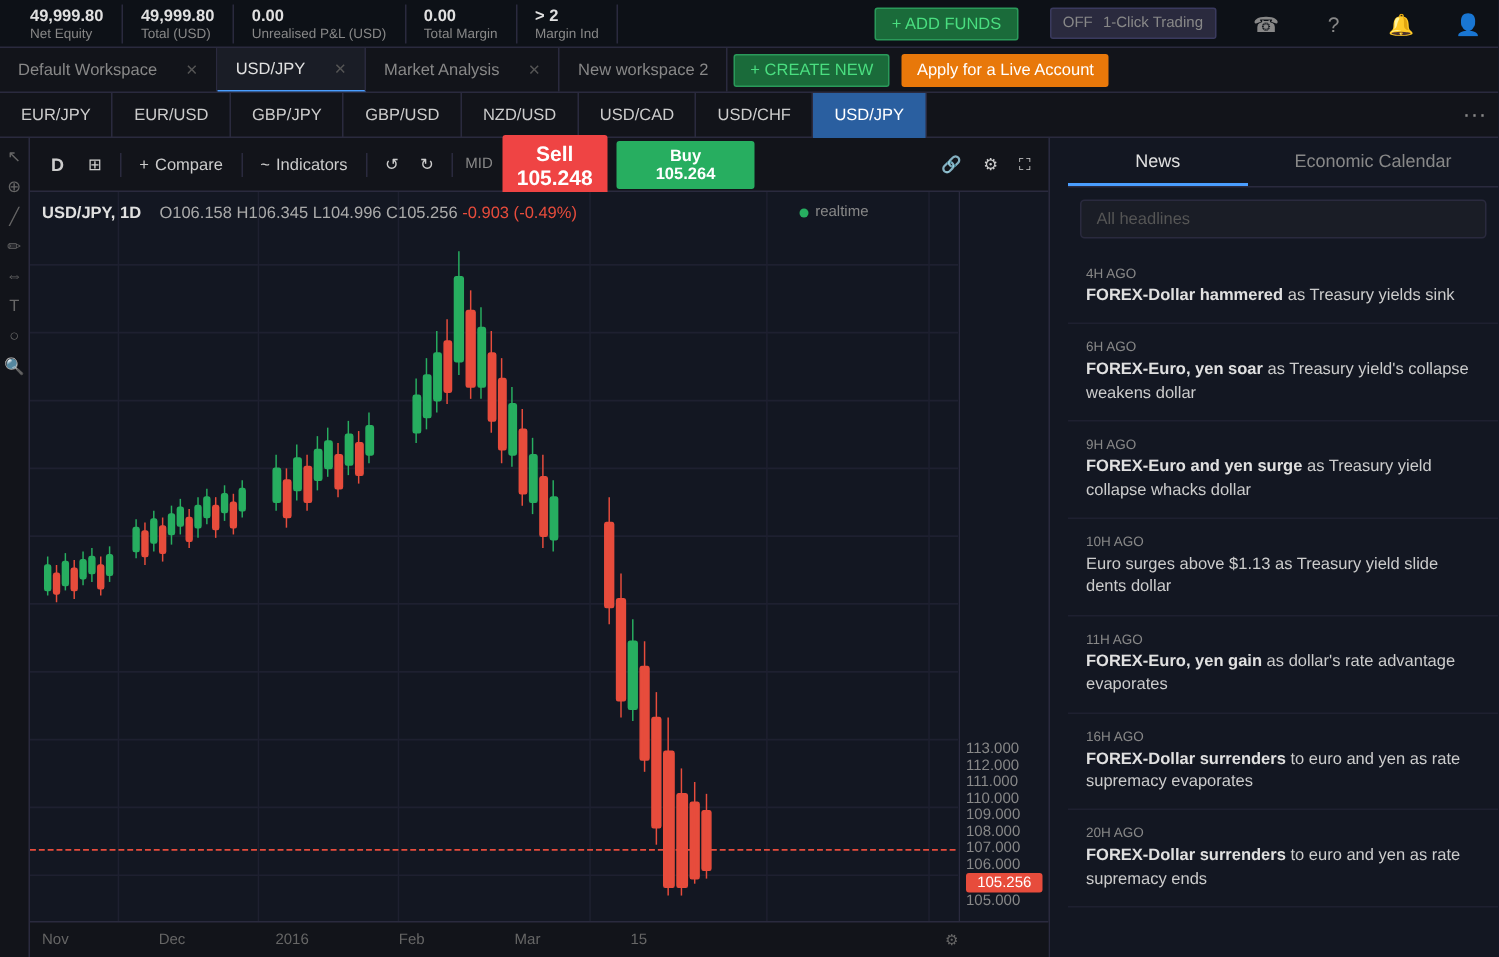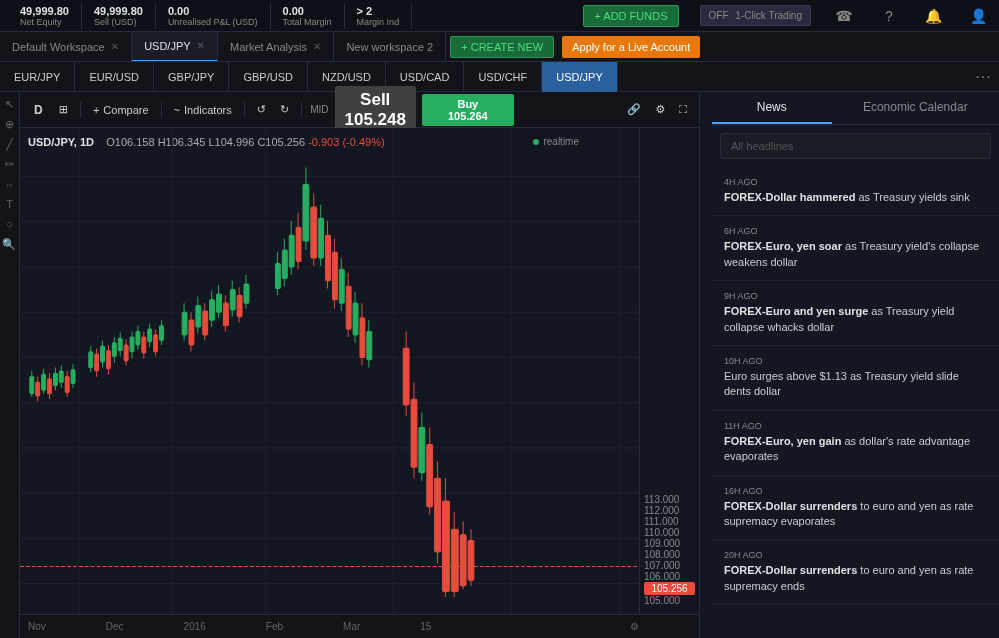--- a/index.html
+++ b/index.html
@@ -10,21 +10,21 @@
     .top-stat { display: flex; flex-direction: column; padding: 2px 12px; border-right: 1px solid #2a2a3e; }
     .top-stat-label { font-size: 9px; color: #888; }
     .top-stat-value { font-size: 11px; color: #e0e0e0; font-weight: 600; }
     .top-right { display: flex; align-items: center; margin-left: auto; gap: 21px; }
     .add-funds-btn { background: #1a6b3a; color: #4ade80; border: 1px solid #2a9a5a; padding: 4px 10px; font-size: 11px; cursor: pointer; border-radius: 2px; }
     .one-click-btn { background: #2a2a3e; color: #888; border: 1px solid #3a3a5e; padding: 4px 8px; font-size: 10px; cursor: pointer; border-radius: 2px; }
     .icon-btn { width: 24px; height: 24px; display: flex; align-items: center; justify-content: center; color: #888; cursor: pointer; font-size: 14px; }
 
     
     .tab-bar { background: #12141a; display: flex; align-items: center; height: 30px; border-bottom: 1px solid #2a2a3e; overflow: hidden; }
-    .tab { display: flex; align-items: center; padding: 0 12px; height: 30px; color: #888; cursor: pointer; font-size: 11px; border-right: 1px solid #2a2a3e; white-space: nowrap; gap: 6px; }
+    .tab { display: flex; align-items: center; padding: 0 12px; height: 30px; color: #888; cursor: pointer; font-size: 11px; border-right: 1px solid #2a2a3e; white-space: nowrap; gap: 19px; }
     .tab.active { background: #1a1d26; color: #e0e0e0; border-bottom: 2px solid #4a9eff; }
     .tab .tab-close { color: #555; font-size: 10px; cursor: pointer; }
     .tab-create { background: #1a6b3a; color: #4ade80; border: 1px solid #2a9a5a; padding: 0 10px; height: 22px; font-size: 11px; cursor: pointer; margin: 0 4px; border-radius: 2px; display: flex; align-items: center; }
     .tab-apply { background: #e8780a; color: #fff; padding: 0 10px; height: 22px; font-size: 11px; cursor: pointer; border-radius: 2px; display: flex; align-items: center; margin-left: 4px; border: none; }
 
     
     .currency-bar { background: #12141a; display: flex; align-items: center; height: 30px; border-bottom: 1px solid #2a2a3e; }
     .currency-item { padding: 0 14px; height: 30px; display: flex; align-items: center; color: #ccc; cursor: pointer; font-size: 11px; border-right: 1px solid #2a2a3e; white-space: nowrap; }
     .currency-item.active { background: #2a5fa0; color: #fff; }
     .currency-more { padding: 0 8px; color: #888; cursor: pointer; font-size: 16px; margin-left: auto; }
@@ -35,21 +35,21 @@
     
     .left-sidebar { width: 20px; background: #12141a; border-right: 1px solid #2a2a3e; display: flex; flex-direction: column; align-items: center; padding: 4px 0; gap: 4px; }
     .tool-icon { width: 16px; height: 16px; display: flex; align-items: center; justify-content: center; color: #666; cursor: pointer; font-size: 11px; }
 
     
     .chart-area { flex: 1; display: flex; flex-direction: column; background: #131722; }
     .chart-toolbar { display: flex; align-items: center; height: 36px; padding: 0 8px; gap: 6px; border-bottom: 1px solid #2a2a3e; background: #12141a; }
     .toolbar-btn { display: flex; align-items: center; gap: 4px; color: #ccc; cursor: pointer; font-size: 11px; padding: 2px 4px; border-radius: 2px; }
     .toolbar-sep { width: 1px; height: 16px; background: #2a2a3e; margin: 0 2px; }
     .period-btn { background: transparent; border: none; color: #ccc; font-size: 12px; font-weight: 600; cursor: pointer; padding: 2px 6px; }
-    .sell-btn { background: #404040; color: #fff; padding: 4px 10px; border: none; border-radius: 2px; font-size: 17px; font-weight: 600; cursor: pointer; }
+    .sell-btn { background: #ef4444; color: #fff; padding: 4px 10px; border: none; border-radius: 2px; font-size: 14px; font-weight: 600; cursor: pointer; }
     .buy-btn { background: #27ae60; color: #fff; padding: 4px 26px; border: none; border-radius: 2px; font-size: 11px; font-weight: 600; cursor: pointer; }
     .mid-label { color: #888; font-size: 10px; }
     .chart-canvas { flex: 1; position: relative; background: #131722; overflow: hidden; }
     .chart-info { position: absolute; top: 8px; left: 8px; font-size: 11px; color: #ccc; }
     .chart-info .symbol { font-weight: 600; color: #e0e0e0; }
     .chart-info .ohlc { color: #aaa; }
     .chart-info .change-neg { color: #e74c3c; }
     .realtime-badge { position: absolute; top: 8px; right: 60px; display: flex; align-items: center; gap: 4px; font-size: 10px; color: #888; }
     .realtime-dot { width: 6px; height: 6px; border-radius: 50%; background: #27ae60; }
 
@@ -82,21 +82,21 @@
 </head>
 <body>
 
 <div class="top-bar">
   <div class="top-stat">
     <span class="top-stat-value">49,999.80</span>
     <span class="top-stat-label">Net Equity</span>
   </div>
   <div class="top-stat">
     <span class="top-stat-value">49,999.80</span>
-    <span class="top-stat-label">Sell (USD)</span>
+    <span class="top-stat-label">Total (USD)</span>
   </div>
   <div class="top-stat">
     <span class="top-stat-value">0.00</span>
     <span class="top-stat-label">Unrealised P&amp;L (USD)</span>
   </div>
   <div class="top-stat">
     <span class="top-stat-value">0.00</span>
     <span class="top-stat-label">Total Margin</span>
   </div>
   <div class="top-stat">

